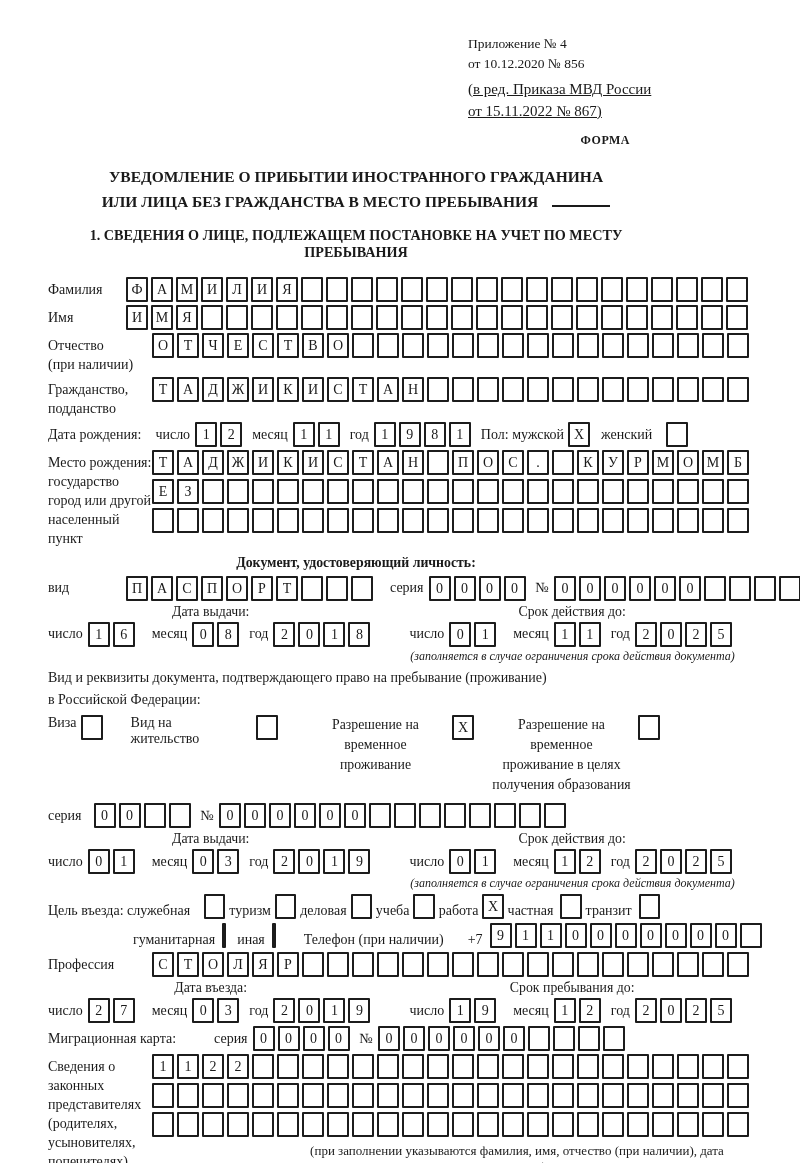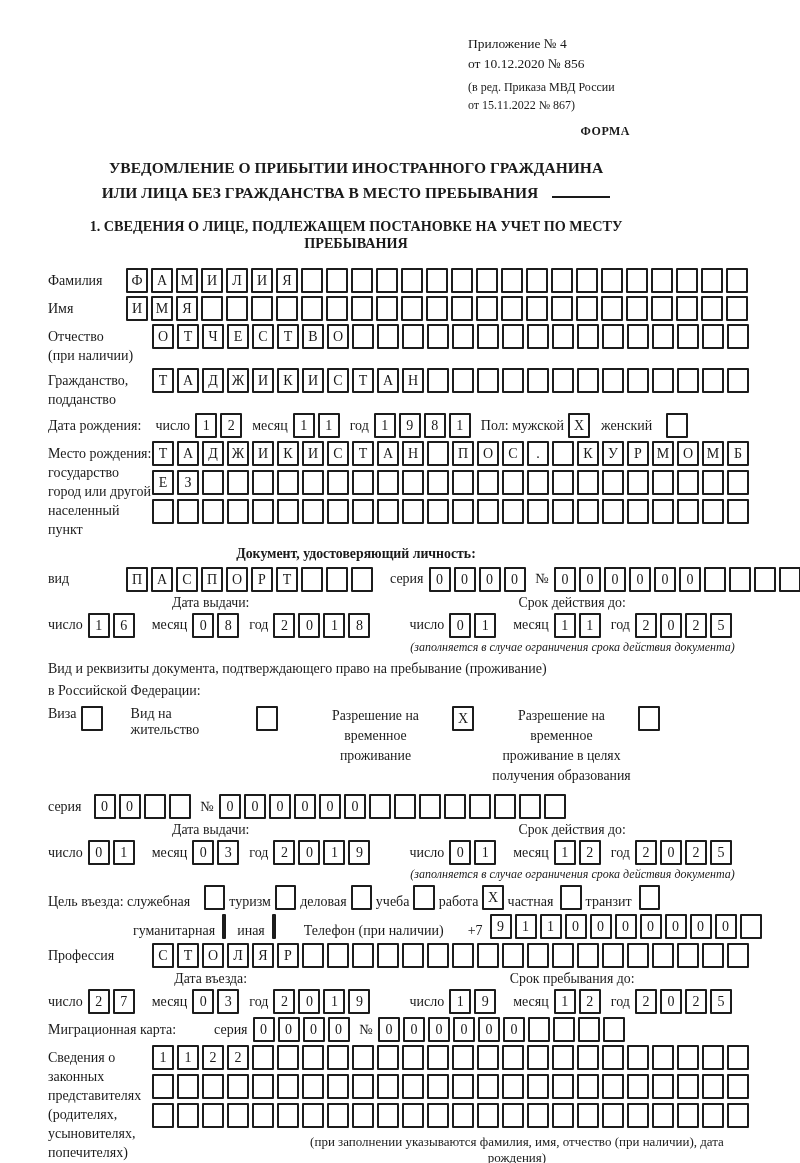--- a/index.html
+++ b/index.html
@@ -7,21 +7,21 @@
   body {
     width: 800px; height: 1163px;
     font-family: "Liberation Serif", "DejaVu Serif", serif;
     color: #1a1a1a; font-size: 14px; overflow: hidden;
   }
   .page { padding: 34px 28px 0 48px; width: 692px; height: 1163px; }
 
   
   .header-right { display: flex; justify-content: flex-end; }
   .appendix { width: 196px; text-align: left; font-size: 13.5px; line-height: 1.5; }
-  .appendix .rev { font-size: 12px; }
+  .appendix .rev { font-size: 15px; text-decoration: underline; }
   .appendix .rev-first { margin-top: 3px; }
   .forma { text-align: right; font-weight: bold; font-size: 12px; letter-spacing: 0.5px; margin: 10px 34px 0 0; }
 
   
   .title { text-align: center; font-weight: bold; font-size: 15.5px; line-height: 1.65; margin-top: 16px; }
   .title-underline { display: inline-block; width: 58px; border-bottom: 2px solid #1a1a1a; margin-left: 14px; height: 13px; }
   .section-heading { text-align: center; font-weight: bold; font-size: 14.2px; margin-top: 12px; margin-bottom: 16px; }
 
   
   .row { display: flex; align-items: flex-start; margin-bottom: 3px; }

